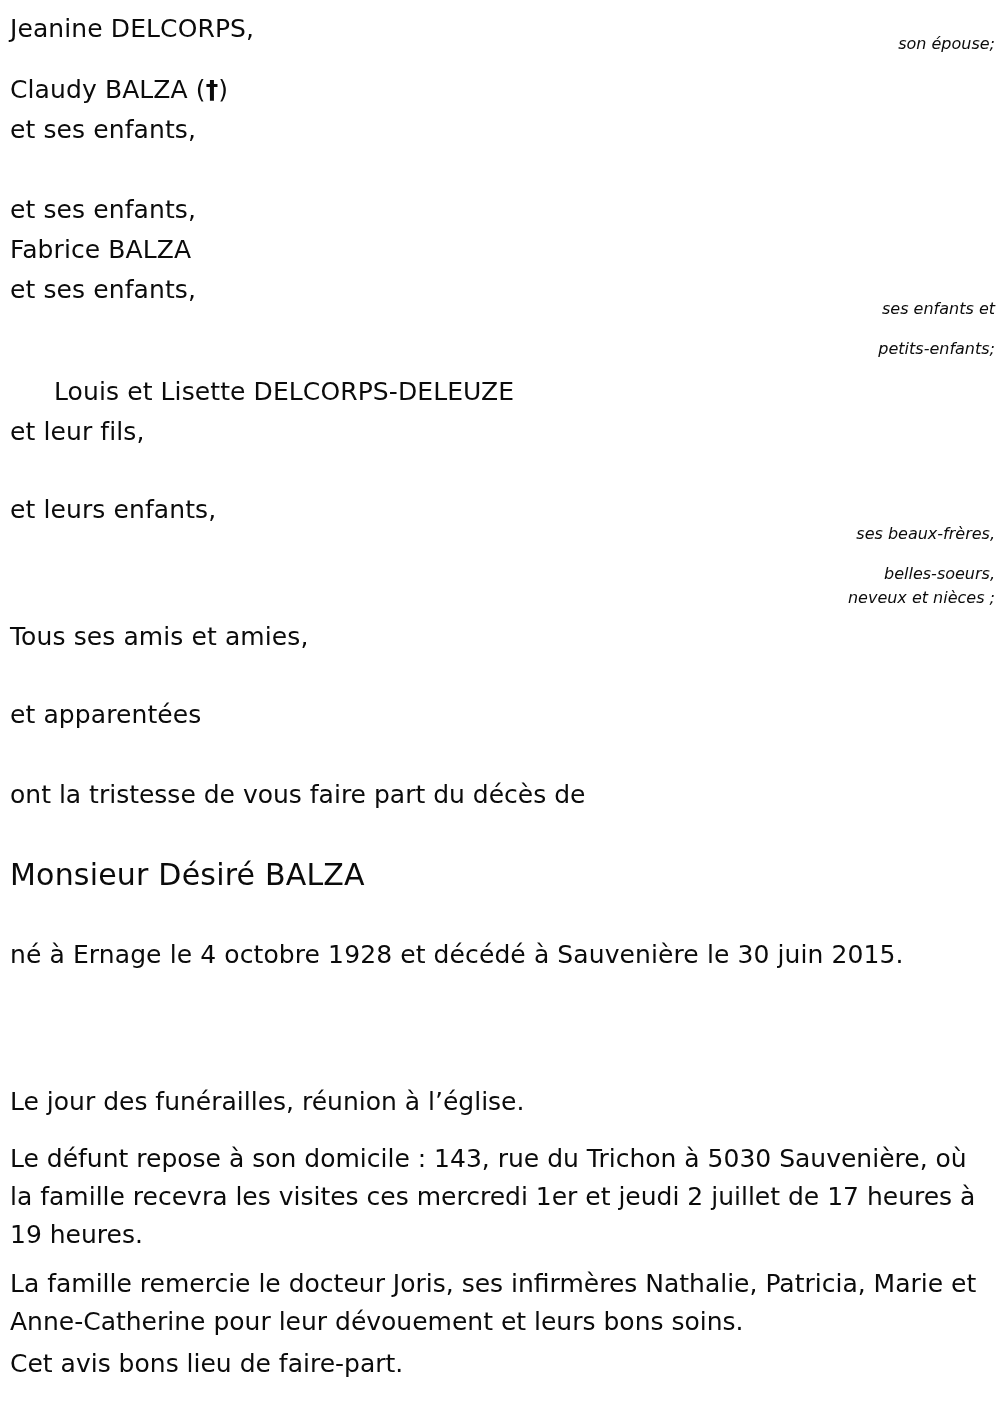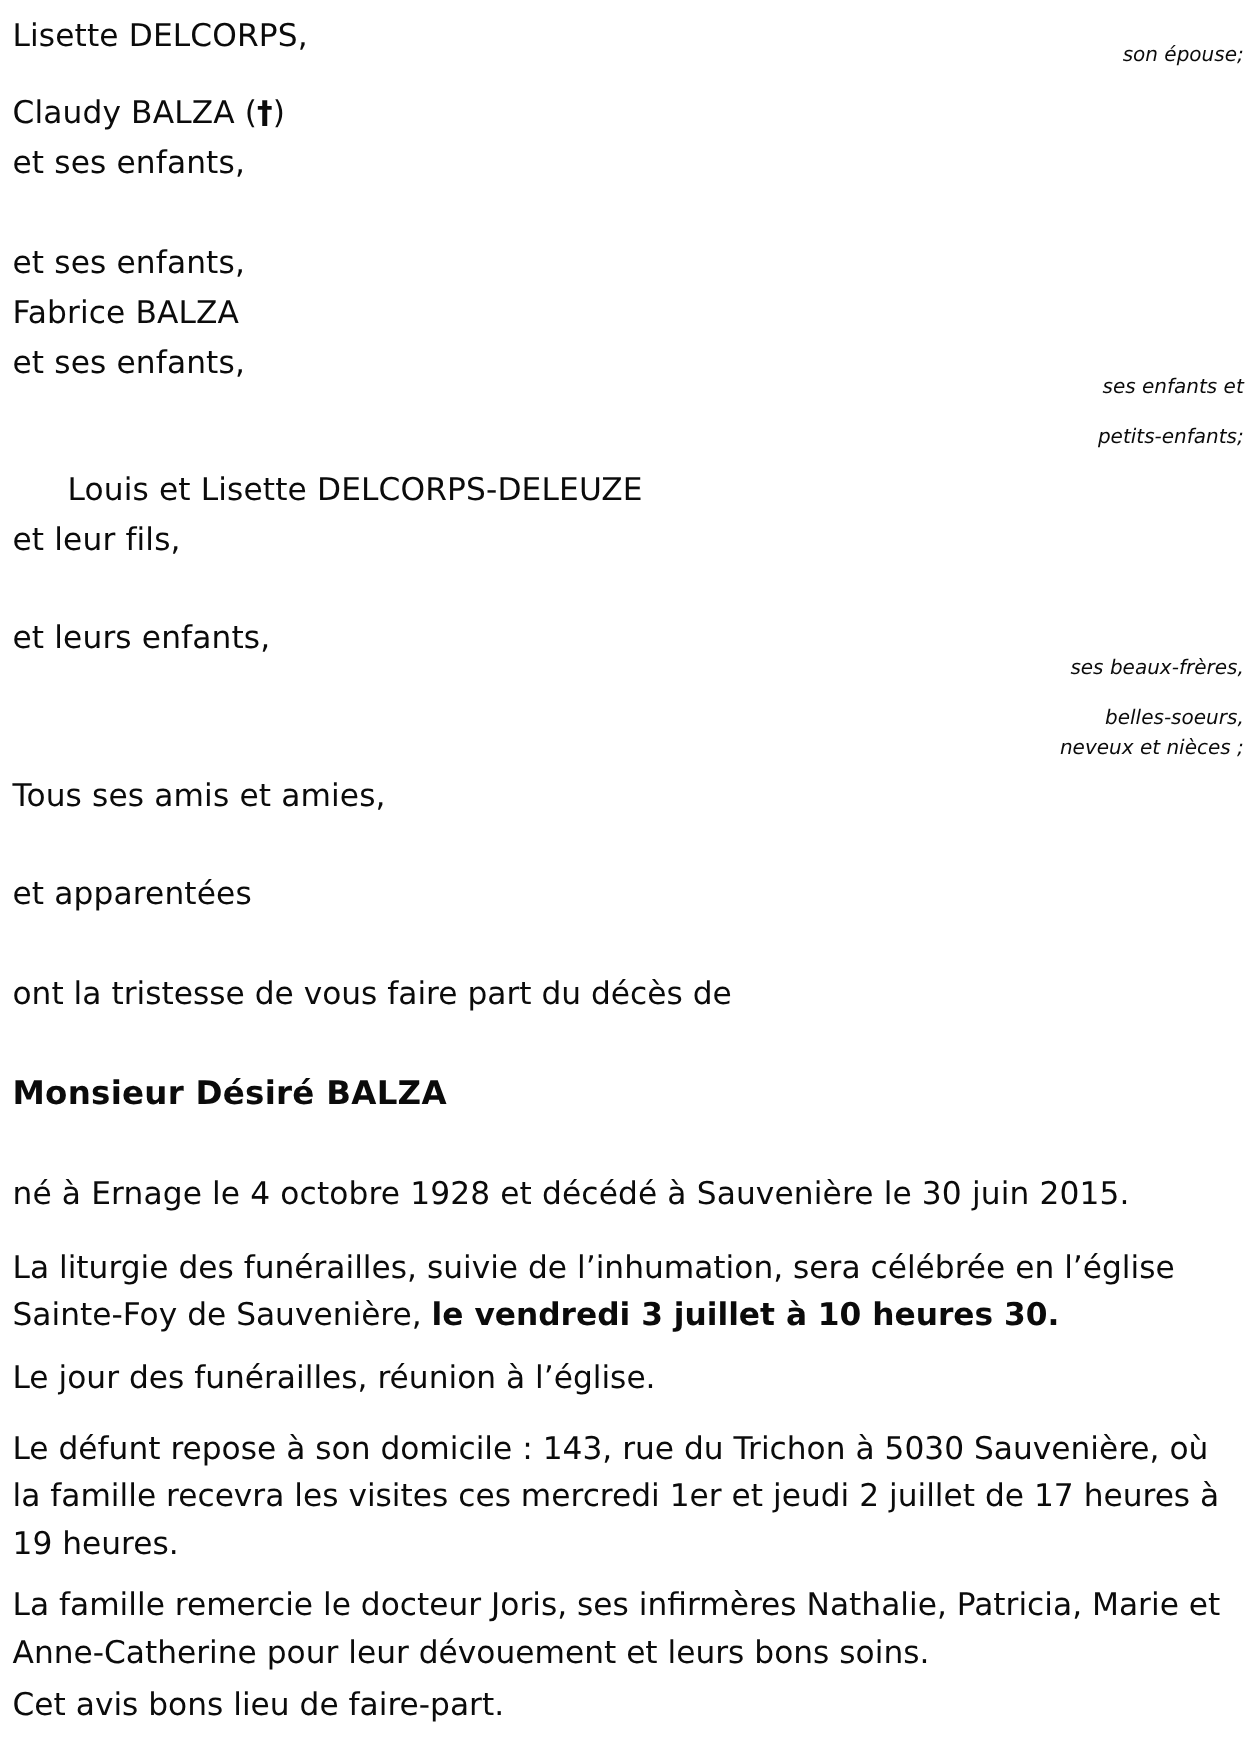--- a/index.html
+++ b/index.html
@@ -61,23 +61,23 @@
     font-size: 25px;
     line-height: 30px;
     font-weight: 400;
     white-space: nowrap;
   }
 
   .deceased-name {
     position: absolute;
     left: 10px;
     width: 985px;
-    font-size: 26px;
+    font-size: 30px;
     line-height: 40px;
-    font-weight: 700;
+    font-weight: 400;
     letter-spacing: 0.2px;
     white-space: nowrap;
   }
 
   
   .para {
     position: absolute;
     left: 10px;
     width: 982px;
     font-size: 25px;
@@ -88,21 +88,21 @@
   }
   .para b {
     font-weight: 700;
   }
 </style>
 </head>
 <body>
 
 <div class="page">
 
-  <div class="row left-line" style="top:14px;">Lisette DELCORPS,</div>
+  <div class="row left-line" style="top:14px;">Jeanine DELCORPS,</div>
 
   <div class="row rel-line" style="top:31px;">son épouse;</div>
 
   <div class="row left-line" style="top:75px;"><span>Claudy BALZA (<span class="dagger">†</span>)</span></div>
 
   <div class="row left-line" style="top:115px;">et ses enfants,</div>
 
 
   <div class="row left-line" style="top:195px;">et ses enfants,</div>
 
@@ -131,21 +131,20 @@
 
 
   <div class="row left-line" style="top:700px;">et apparentées</div>
 
   <div class="row announce" style="top:780px;">ont la tristesse de vous faire part du décès de</div>
 
   <div class="deceased-name" style="top:855px;">Monsieur Désiré BALZA</div>
 
   <div class="row left-line" style="top:940px;">né à Ernage le 4 octobre 1928 et décédé à Sauvenière le 30 juin 2015.</div>
 
-  <div class="para" style="top:995px;"><span>La liturgie des funérailles, suivie de l’inhumation, sera célébrée en l’église Sainte-Foy de Sauvenière, </span><b>le vendredi 3 juillet à 10 heures 30.</b></div>
 
   <div class="para" style="top:1083px;">Le jour des funérailles, réunion à l’église.</div>
 
   <div class="para" style="top:1140px;">Le défunt repose à son domicile : 143, rue du Trichon à 5030 Sauvenière, où la famille recevra les visites ces mercredi 1er et jeudi 2 juillet de 17 heures à 19 heures.</div>
 
   <div class="para" style="top:1265px;">La famille remercie le docteur Joris, ses infirmères Nathalie, Patricia, Marie et Anne-Catherine pour leur dévouement et leurs bons soins.</div>
 
   <div class="para" style="top:1345px;">Cet avis bons lieu de faire-part.</div>
 
 </div>

